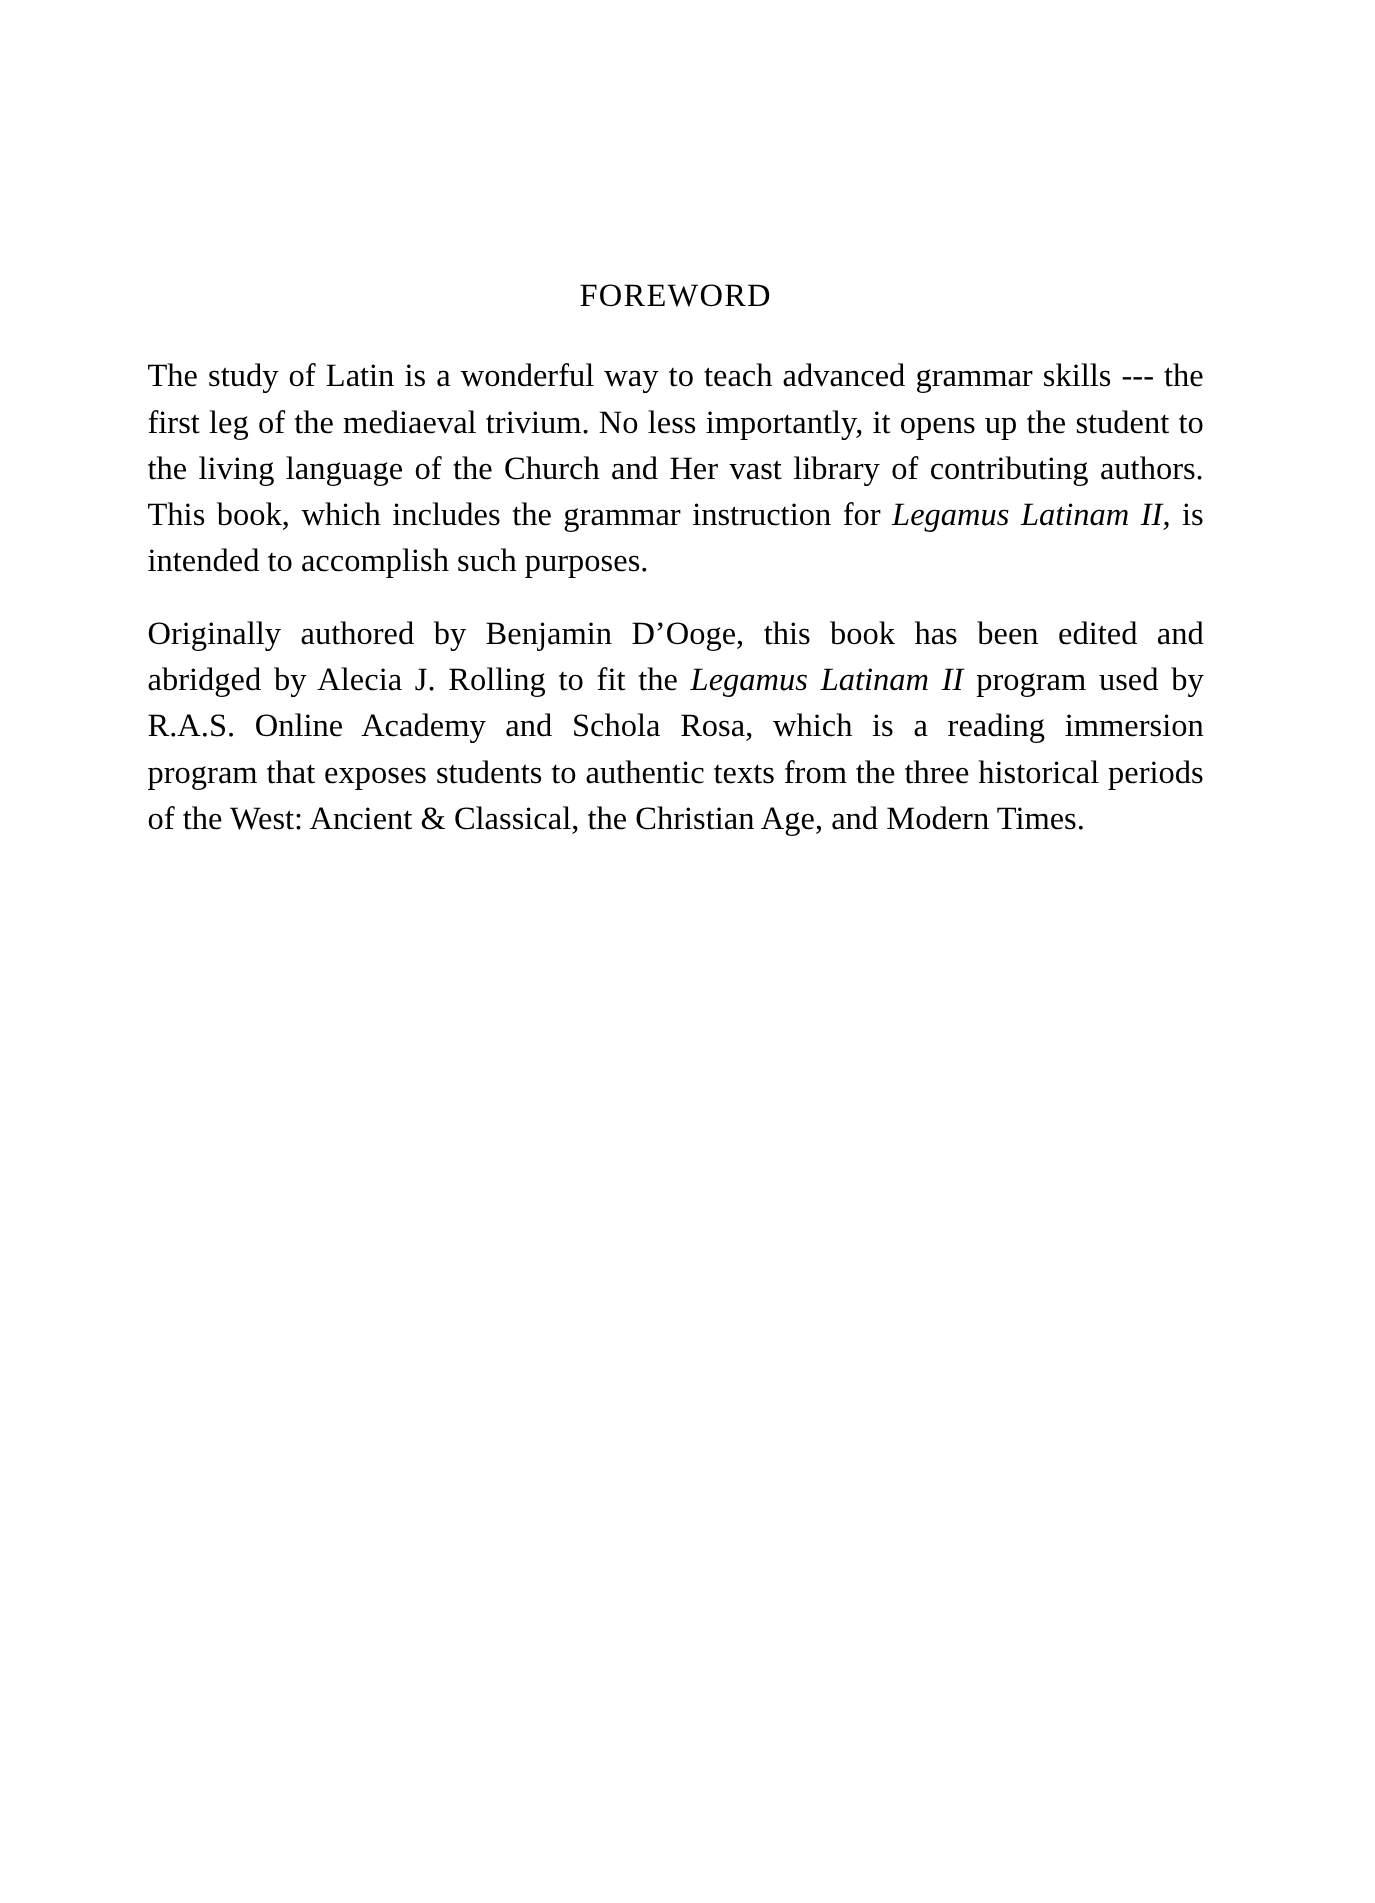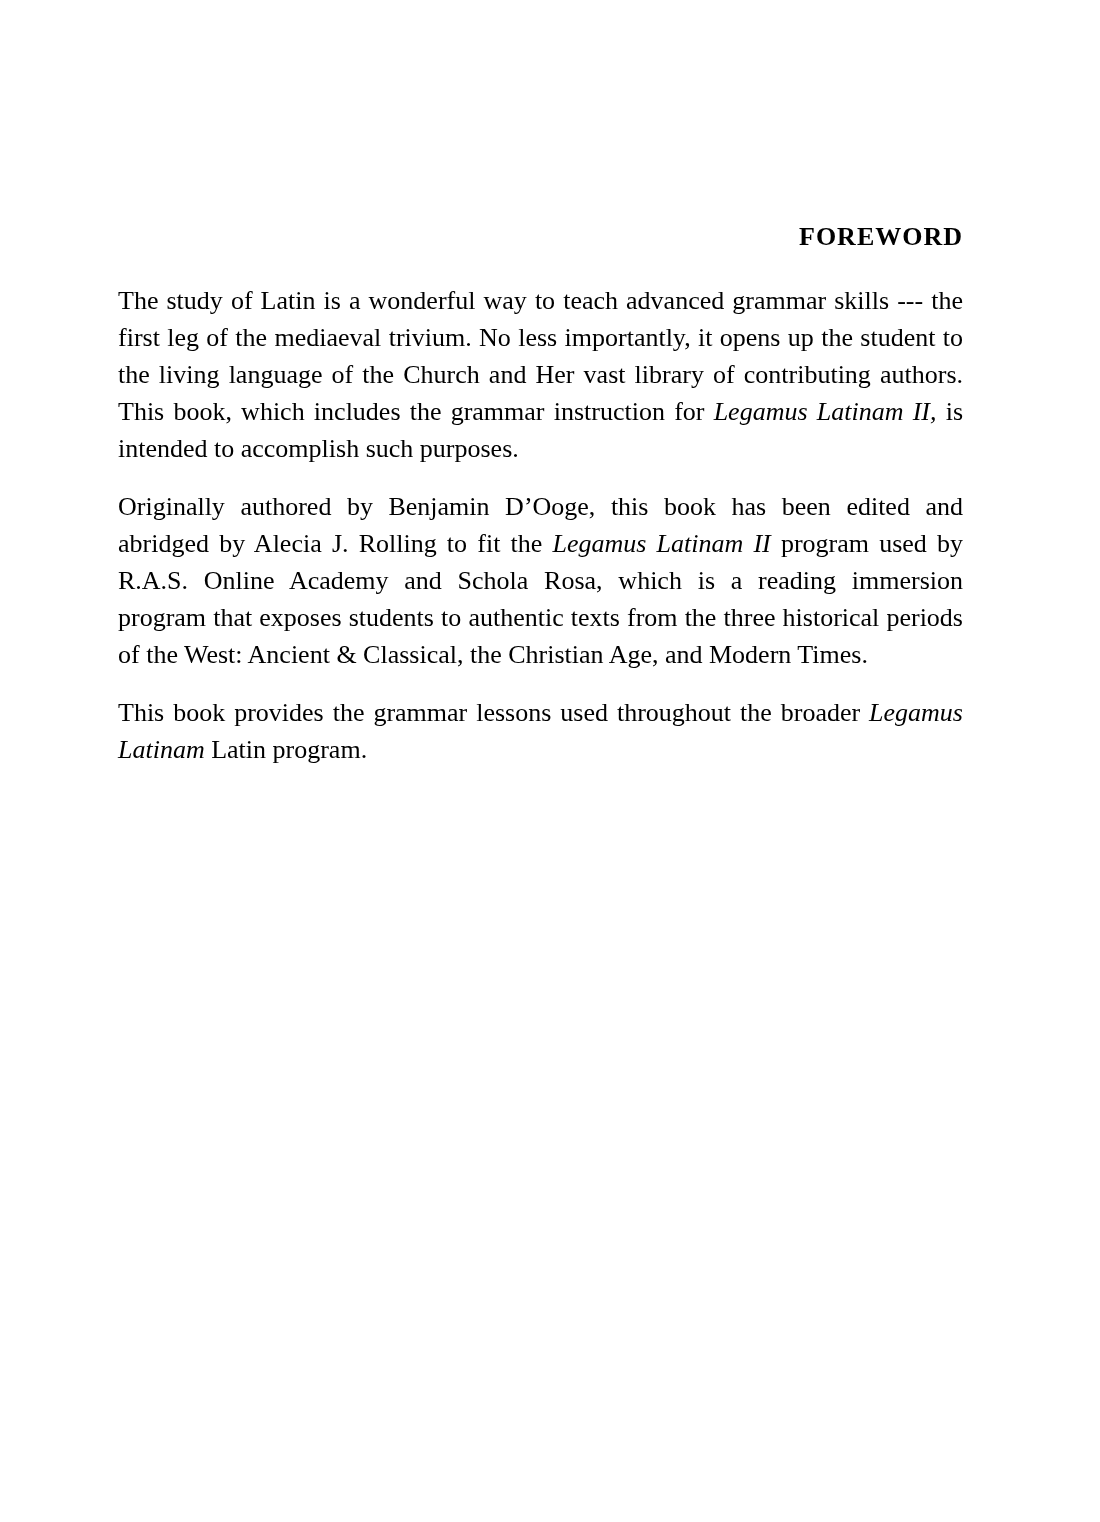--- a/index.html
+++ b/index.html
@@ -15,22 +15,22 @@
   }
   .page {
     box-sizing: border-box;
     width: 1100px;
     height: 1522px;
     padding: 222px 137px 0 118px;
     background: #ffffff;
   }
   .title {
     font-size: 26px;
-    font-weight: 700;
-    text-align: right;
+    font-weight: 400;
+    text-align: center;
     letter-spacing: 1px;
     margin: 0 0 30px 0;
     color: #000000;
   }
   .body-text p.para {
     font-size: 26px;
     line-height: 37px;
     text-align: justify;
     margin: 0 0 21px 0;
     color: #000000;
@@ -39,15 +39,14 @@
   }
 </style>
 </head>
 <body>
 
 <div class="page">
   <h1 class="title">FOREWORD</h1>
   <div class="body-text">
       <p class="para"><span>The study of Latin is a wonderful way to teach advanced grammar skills --- the first leg of the mediaeval trivium. No less importantly, it opens up the student to the living language of the Church and Her vast library of contributing authors. This book, which includes the grammar instruction for </span><em>Legamus Latinam II,</em><span> is intended to accomplish such purposes.</span></p>
       <p class="para"><span>Originally authored by Benjamin D’Ooge, this book has been edited and abridged by Alecia J. Rolling to fit the </span><em>Legamus Latinam II</em><span> program used by R.A.S. Online Academy and Schola Rosa, which is a reading immersion program that exposes students to authentic texts from the three historical periods of the West: Ancient &amp; Classical, the Christian Age, and Modern Times.</span></p>
-      <p class="para"><span>This book provides the grammar lessons used throughout the broader </span><em>Legamus Latinam</em><span> Latin program.</span></p>
     </div>
 </div>
 
 </body></html>

